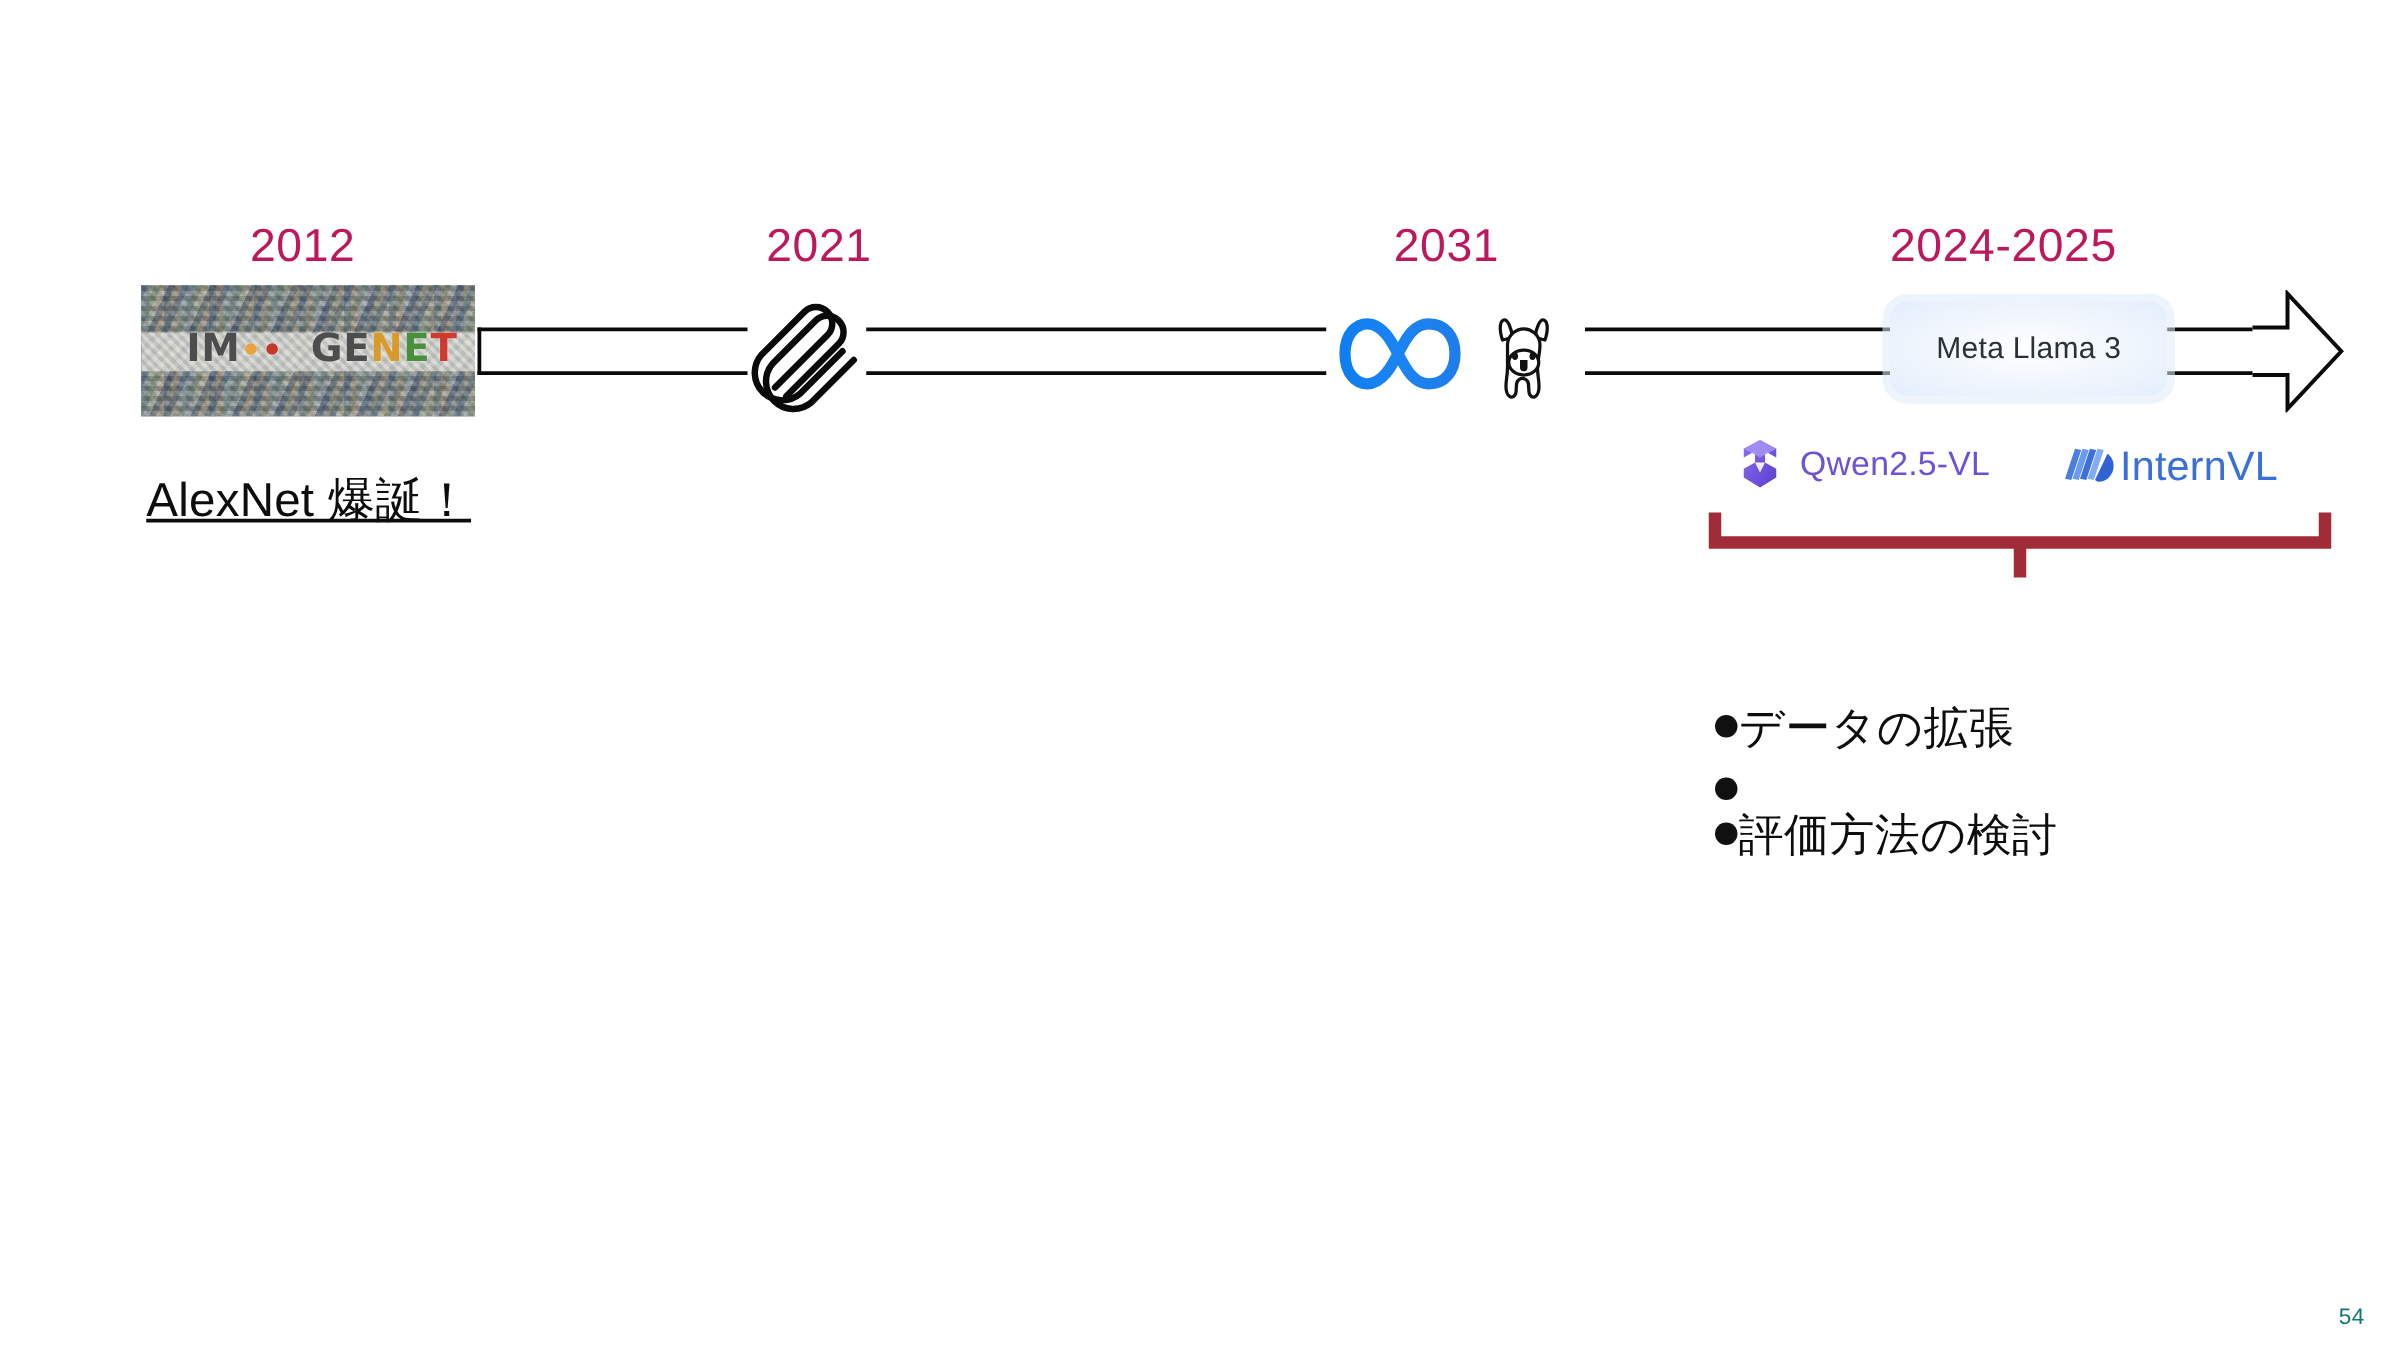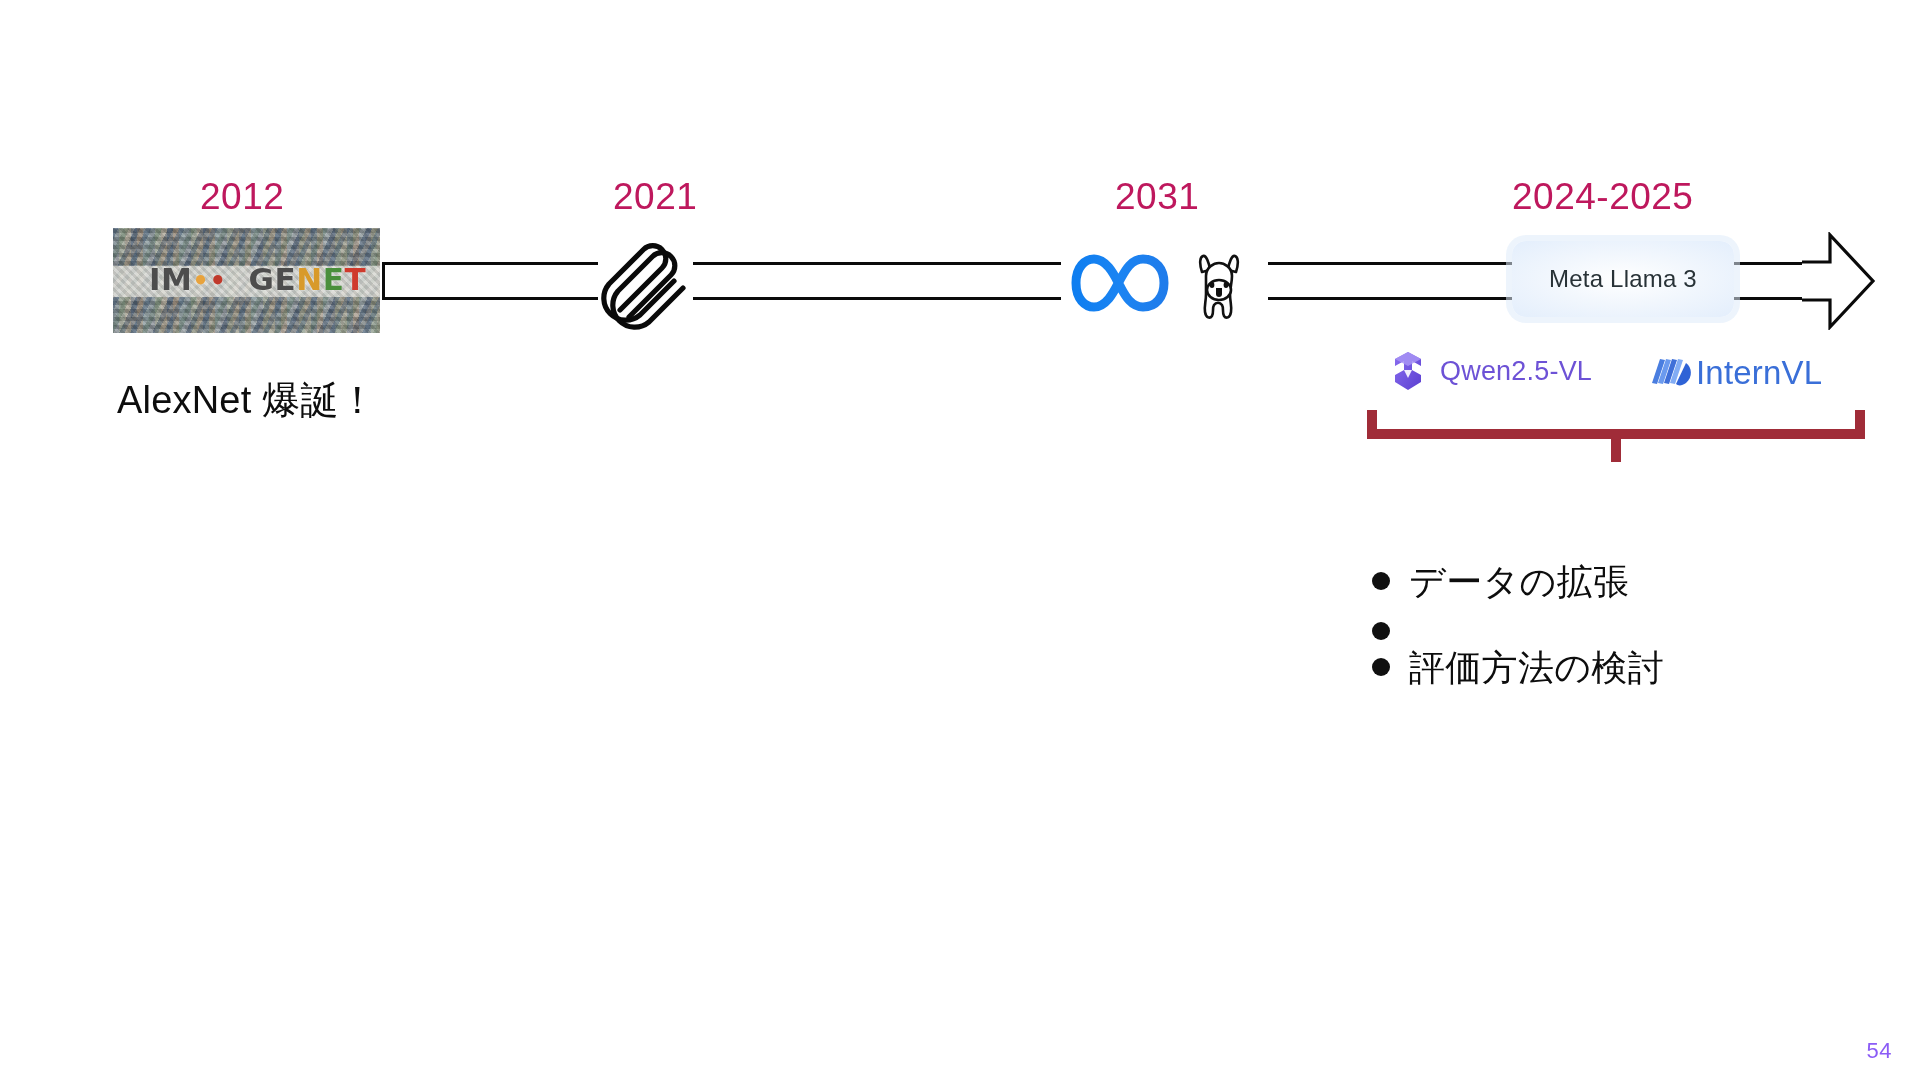--- a/index.html
+++ b/index.html
@@ -220,21 +220,21 @@
   
   .bullets {
     position: absolute;
     left: 1372px;
     top: 560px;
     width: 540px;
   }
   .bullet-row {
     display: flex;
     align-items: flex-start;
-    gap: 19px;
+    gap: 1px;
     margin-bottom: 6px;
     line-height: 1.22;
   }
   .bullet-dot {
     width: 18px;
     height: 18px;
     border-radius: 50%;
     background: #101010;
     flex: 0 0 auto;
     margin-top: 12px;
@@ -248,29 +248,30 @@
 
   
   .alexnet-caption {
     position: absolute;
     left: 117px;
     top: 375px;
     font-size: 38px;
     color: #0d0d0d;
     white-space: nowrap;
     letter-spacing: 0.2px;
+    text-decoration: underline;
   }
 
   
   .page-number {
     position: absolute;
     right: 28px;
     bottom: 16px;
-    font-size: 22px;
-    color: #8b5cf6;
+    font-size: 18px;
+    color: #0f766e;
     letter-spacing: 0.5px;
   }
 </style>
 </head>
 <body>
 
 <div class="slide">
 
   <div class="year year-2012">2012</div>
   <div class="year year-2021">2021</div>

